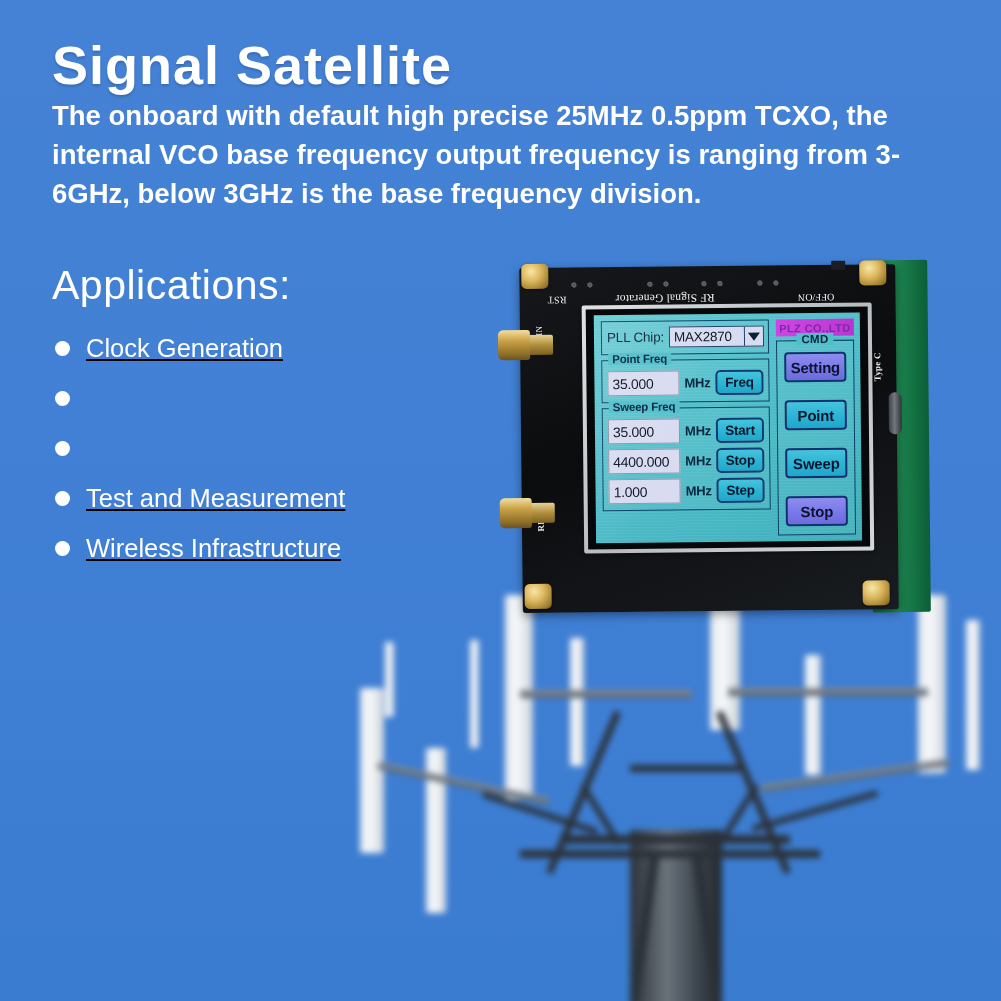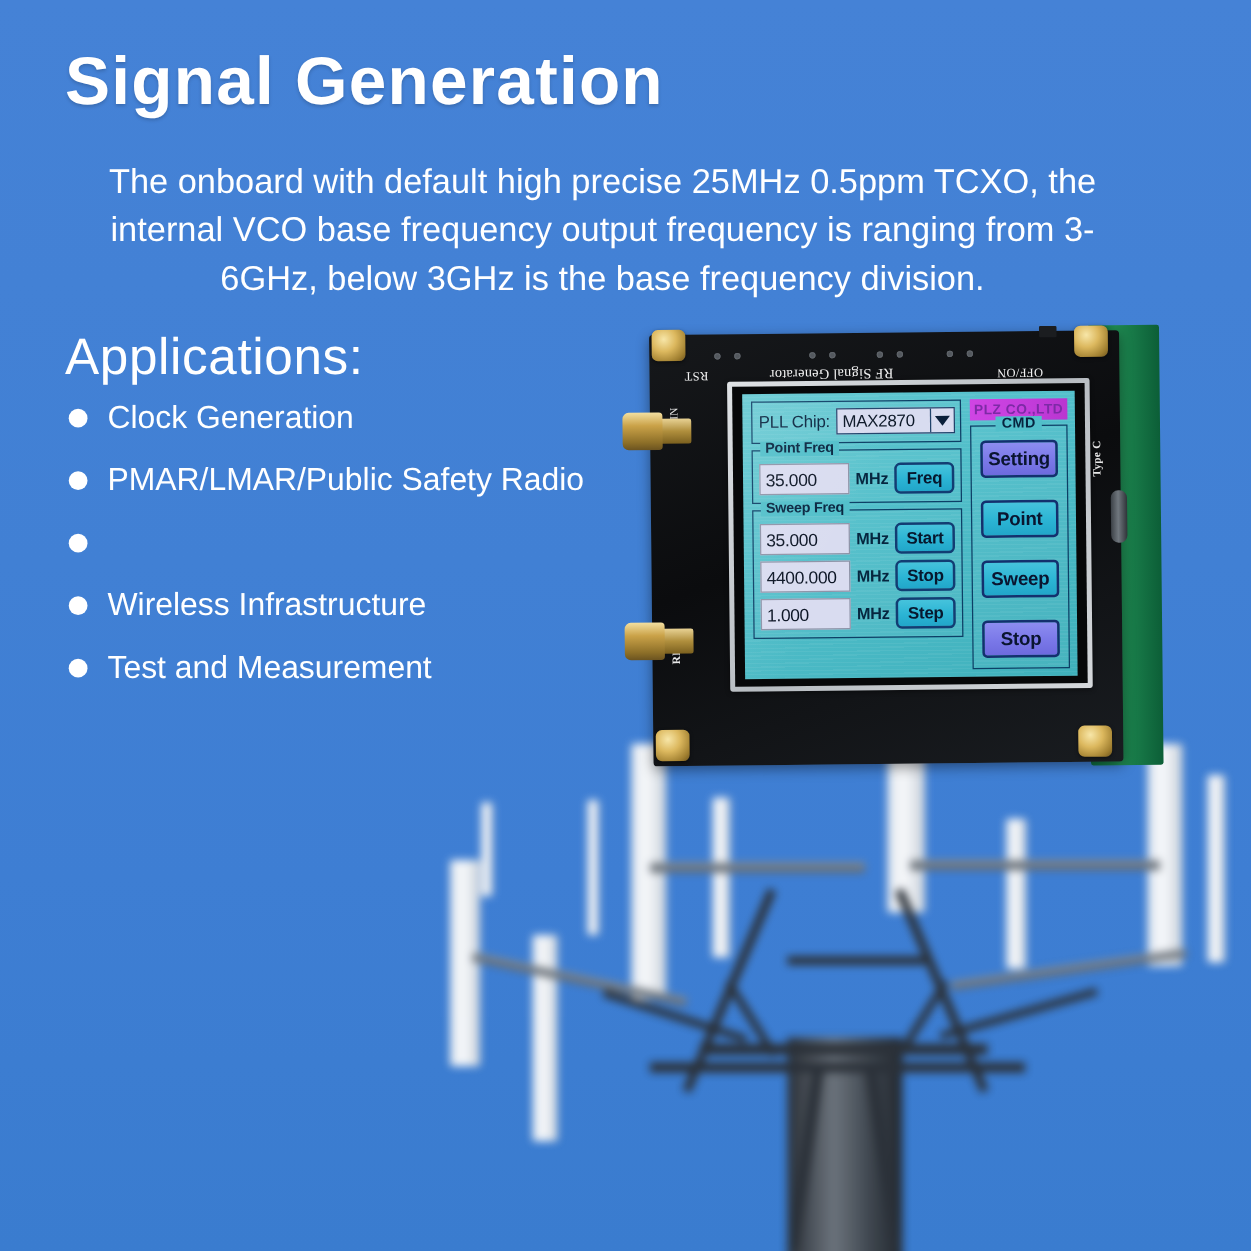--- a/index.html
+++ b/index.html
@@ -65,44 +65,44 @@
     font-size: 54px;
     font-weight: bold;
     letter-spacing: 1px;
     text-shadow: 0 2px 3px rgba(0,0,0,.18);
     white-space: nowrap;
   }
 
   .desc {
     position: absolute;
     left: 52px;
-    top: 125px;
+    top: 96px;
     width: 860px;
     color: #ffffff;
     font-size: 27.5px;
     line-height: 39px;
-    font-weight: 400;
-    text-align: center;
+    font-weight: 700;
   }
 
   .apps-title {
     position: absolute;
     left: 52px;
     top: 262px;
     color: #ffffff;
     font-size: 41px;
     font-weight: 400;
     letter-spacing: .5px;
   }
 
   .apps-list {
     position: absolute;
     left: 55px;
-    top: 309px;
+    top: 323px;
     list-style: none;
+    text-decoration: underline;
   }
 
   .app-item {
     display: flex;
     align-items: center;
     height: 50px;
     color: #ffffff;
     font-size: 25.5px;
     font-weight: 400;
   }
@@ -483,45 +483,44 @@
   <div class="lattice" style="left:300px; top:165px; width:110px; height:7px;"></div>
   <div class="lattice" style="left:268px; top:180px; width:6px; height:70px; transform:rotate(-32deg);"></div>
   <div class="lattice" style="left:405px; top:180px; width:6px; height:70px; transform:rotate(32deg);"></div>
   <div class="lattice" style="left:150px; top:210px; width:120px; height:6px; transform:rotate(18deg);"></div>
   <div class="lattice" style="left:420px; top:208px; width:130px; height:6px; transform:rotate(-16deg);"></div>
   <div class="lattice" style="left:190px; top:250px; width:300px; height:8px;"></div>
   <div class="lattice" style="left:310px; top:255px; width:9px; height:146px; transform:rotate(8deg);"></div>
   <div class="lattice" style="left:372px; top:255px; width:9px; height:146px; transform:rotate(-8deg);"></div>
 </div>
 
-<div class="headline">Signal Generation</div>
+<div class="headline">Signal Satellite</div>
 
 <div class="desc">The onboard with default high precise 25MHz 0.5ppm TCXO, the internal VCO base frequency output frequency is ranging from 3-6GHz, below 3GHz is the base frequency division.</div>
 
 <div class="apps-title">Applications:</div>
 
 <ul class="apps-list">
   <li class="app-item">
     <span class="bullet"></span>
     <span>Clock Generation</span>
   </li>
   <li class="app-item">
     <span class="bullet"></span>
-    <span>PMAR/LMAR/Public Safety Radio</span>
   </li>
   <li class="app-item">
     <span class="bullet"></span>
   </li>
   <li class="app-item">
     <span class="bullet"></span>
-    <span>Wireless Infrastructure</span>
+    <span>Test and Measurement</span>
   </li>
   <li class="app-item">
     <span class="bullet"></span>
-    <span>Test and Measurement</span>
+    <span>Wireless Infrastructure</span>
   </li>
 </ul>
 
 <div class="device">
 
   <div class="pcb-green"></div>
 
   <div class="pcb-black">
 
     <div class="silk silk-rst">RST</div>

